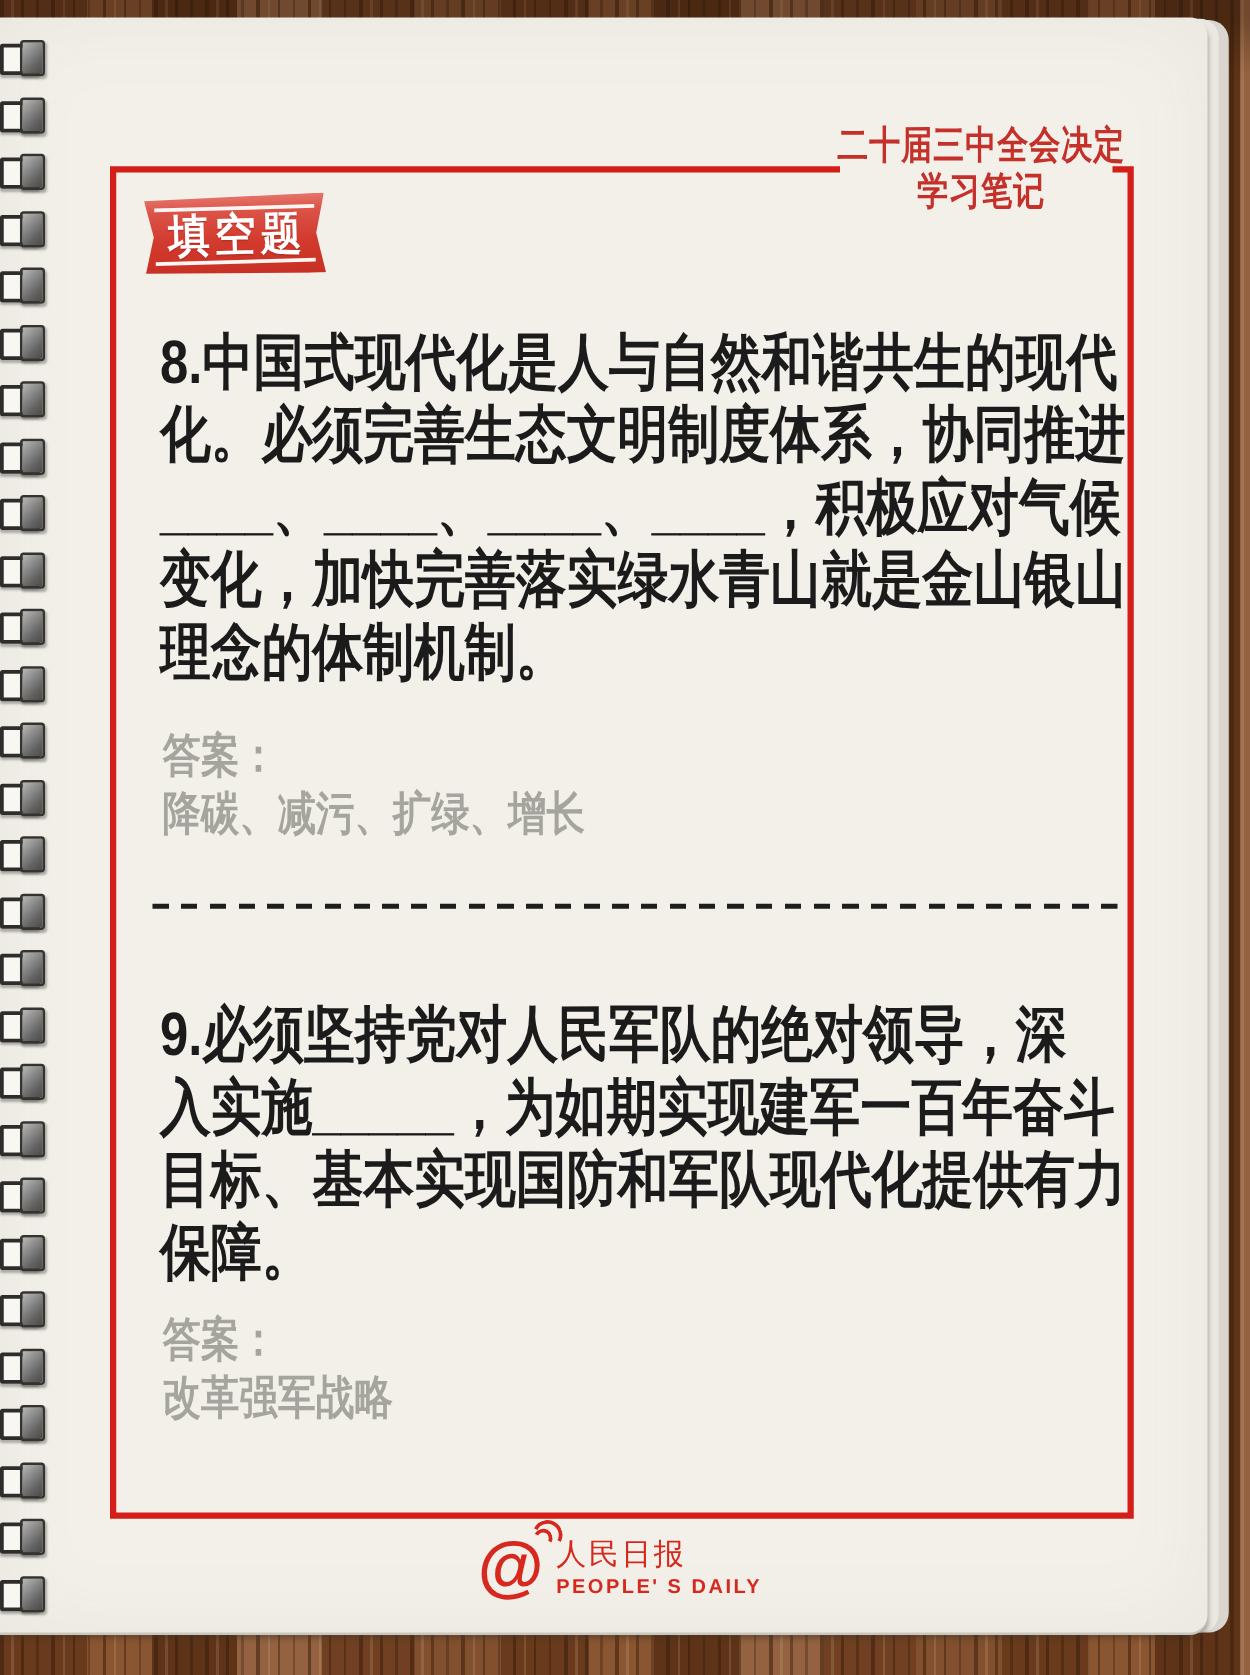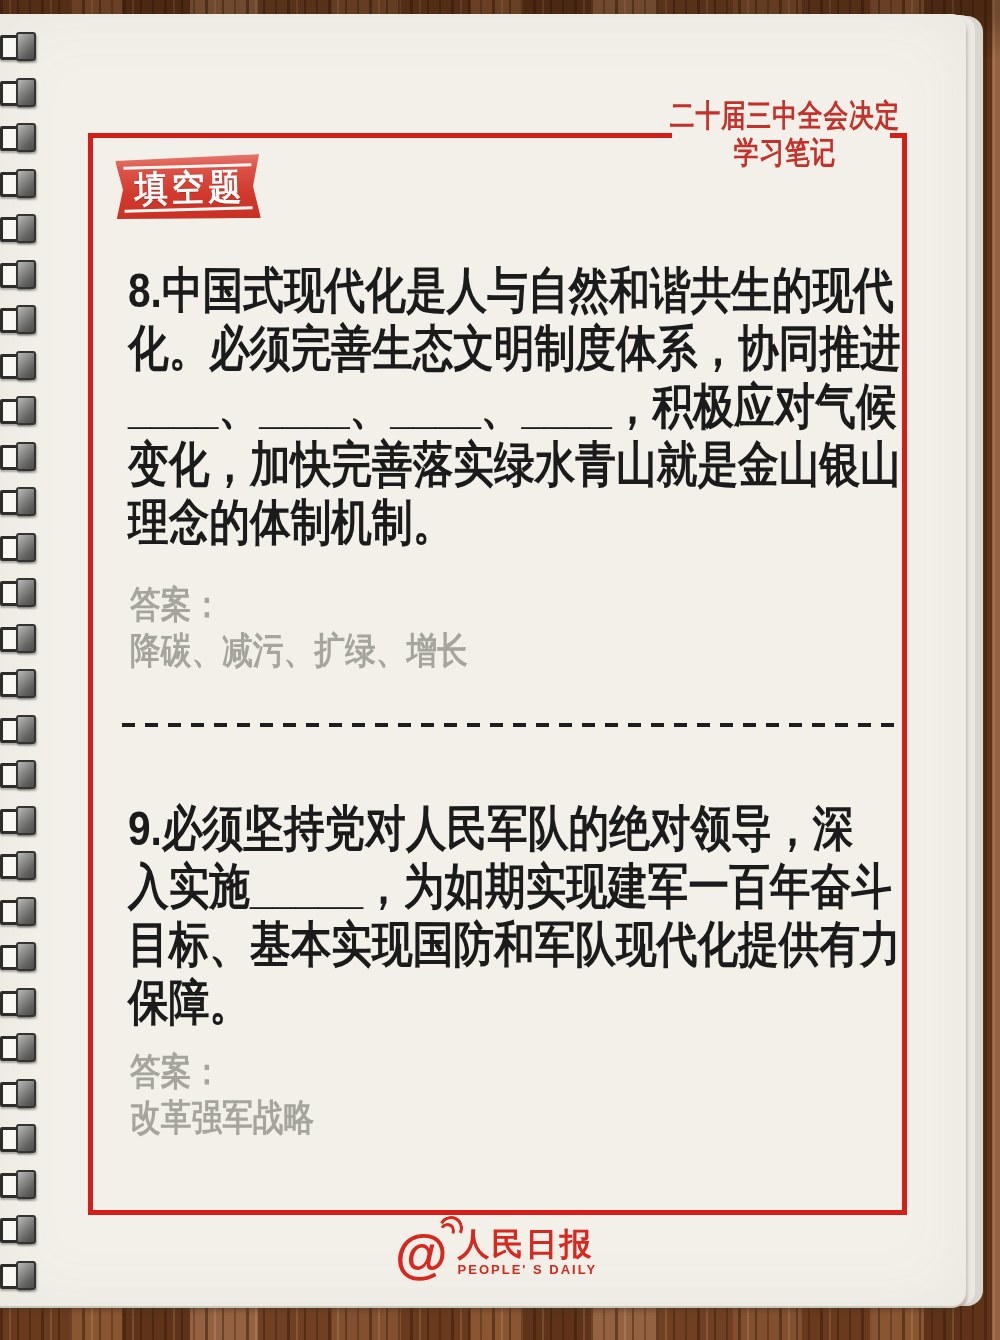--- a/index.html
+++ b/index.html
@@ -88,22 +88,22 @@
   
   .logo{position:absolute;left:0;top:1224px;width:992px;z-index:9;
     display:flex;justify-content:center;align-items:center;gap:10px;color:#d6281e;}
   .logo-at{position:relative;margin-top:2px;}
   .at-glyph{font-size:54px;font-weight:700;line-height:1;display:block;}
   .wave{position:absolute;border:3px solid #d6281e;border-radius:50%;
     border-bottom-color:transparent;border-left-color:transparent;transform:rotate(-18deg);}
   .wave-small{top:-3px;right:-7px;width:9px;height:9px;}
   .wave-large{top:-10px;right:-15px;width:18px;height:18px;}
   .logo-text{display:flex;flex-direction:column;align-items:flex-start;}
-  .logo-cn{font-size:32px;font-weight:700;letter-spacing:2px;line-height:32px;}
-  .logo-en{font-size:13px;font-weight:700;letter-spacing:2px;line-height:14px;margin-top:3px;}
+  .logo-cn{font-size:24px;font-weight:400;letter-spacing:2px;line-height:32px;}
+  .logo-en{font-size:16px;font-weight:700;letter-spacing:2px;line-height:14px;margin-top:3px;}
 </style>
 </head>
 <body>
 
 <div class="canvas">
 
   <div class="stack-b"></div>
   <div class="stack-a"></div>
   <div class="page"></div>
 

